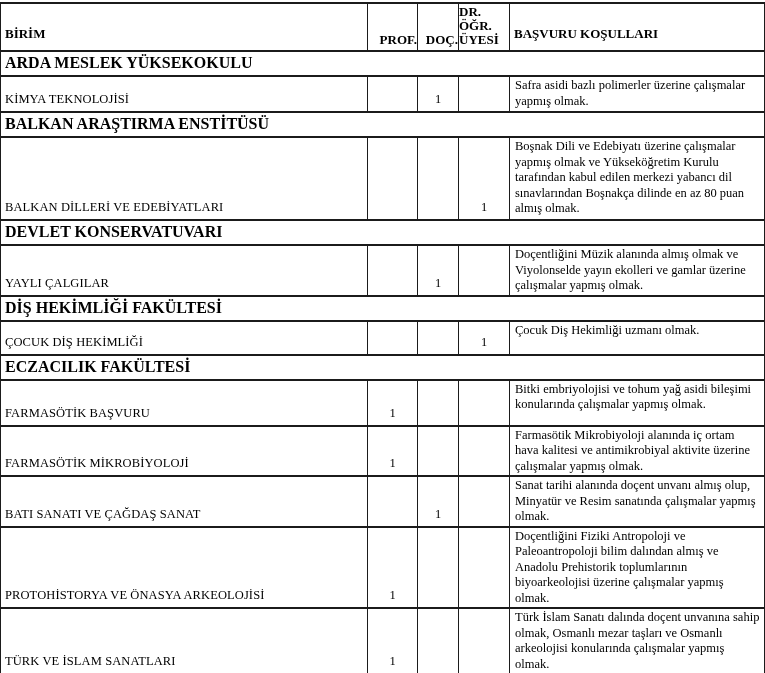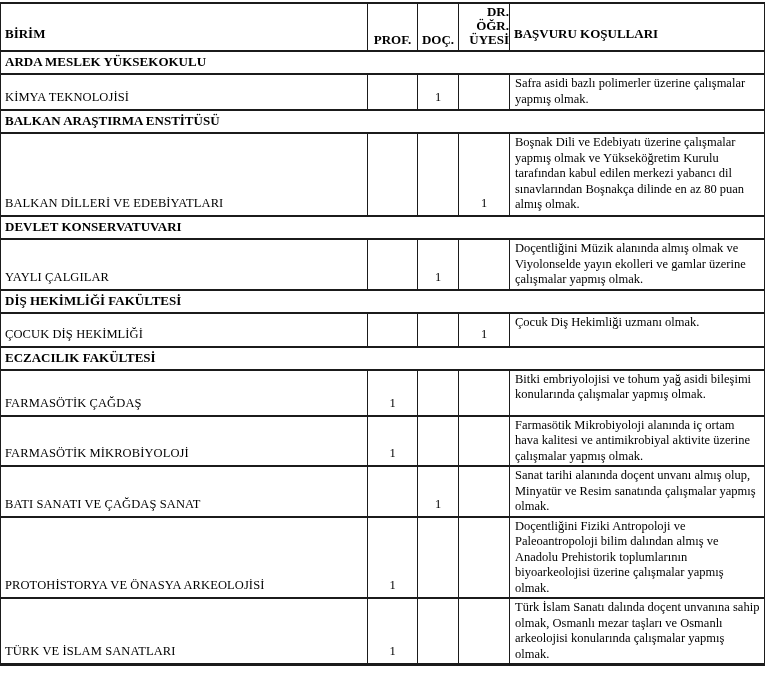--- a/index.html
+++ b/index.html
@@ -31,26 +31,26 @@
   td, th { border-left: 1px solid #1b1b1b; border-right: 1px solid #1b1b1b; }
   tr.header-row { height: 46px; }
   th {
     vertical-align: bottom;
     text-align: left;
     font-weight: bold;
     font-size: 13px;
     padding: 1px 3px 9px 4px;
     line-height: 1.1;
   }
-  th.num-col { text-align: center; padding: 1px 0 3px 0; }
-  th.dr-col { white-space: pre-line; text-align: right; line-height: 1.08; }
+  th.num-col { text-align: right; padding: 1px 0 3px 0; }
+  th.dr-col { white-space: pre-line; text-align: left; line-height: 1.08; }
   tr.section-row { height: 20px; }
   tr.section-row td {
     font-weight: bold;
-    font-size: 13px;
+    font-size: 16px;
     padding: 2px 4px 3px 4px;
     vertical-align: middle;
     border-radius: 7px;
   }
   td.dept-name {
     vertical-align: bottom;
     font-size: 12.5px;
     padding: 0 2px 4px 4px;
     letter-spacing: 0.1px;
   }
@@ -129,21 +129,21 @@
           <td class="dept-name">ÇOCUK DİŞ HEKİMLİĞİ</td>
           <td class="count"></td>
           <td class="count"></td>
           <td class="count">1</td>
           <td class="kosul">Çocuk Diş Hekimliği uzmanı olmak.</td>
         </tr>
         <tr class="section-row">
           <td colspan="5">ECZACILIK FAKÜLTESİ</td>
         </tr>
         <tr class="dept-row" style="height: 46px;">
-          <td class="dept-name">FARMASÖTİK ÇAĞDAŞ</td>
+          <td class="dept-name">FARMASÖTİK BAŞVURU</td>
           <td class="count">1</td>
           <td class="count"></td>
           <td class="count"></td>
           <td class="kosul">Bitki embriyolojisi ve tohum yağ asidi bileşimi konularında çalışmalar yapmış olmak.</td>
         </tr>
         <tr class="dept-row" style="height: 47px;">
           <td class="dept-name">FARMASÖTİK MİKROBİYOLOJİ</td>
           <td class="count">1</td>
           <td class="count"></td>
           <td class="count"></td>

